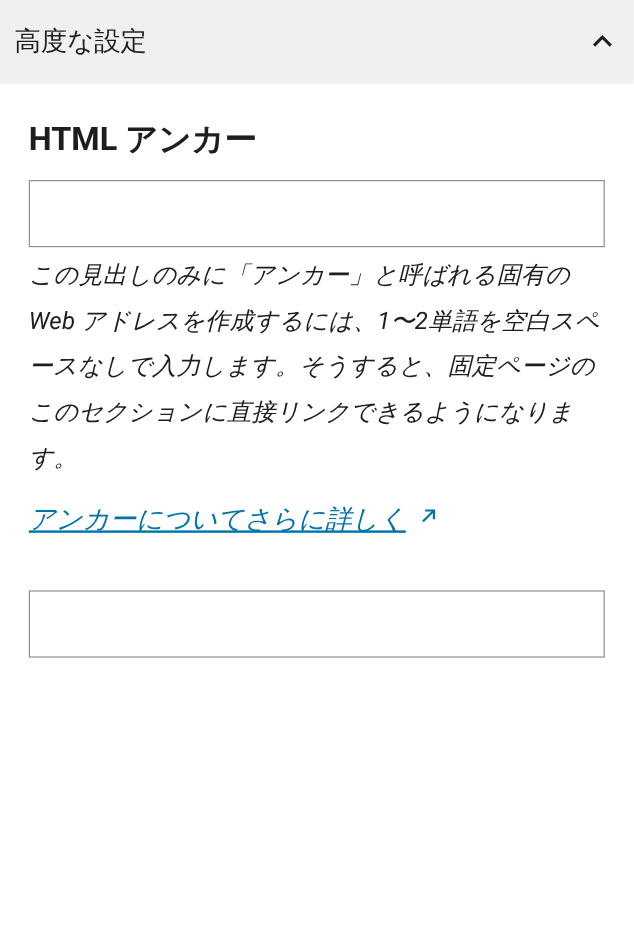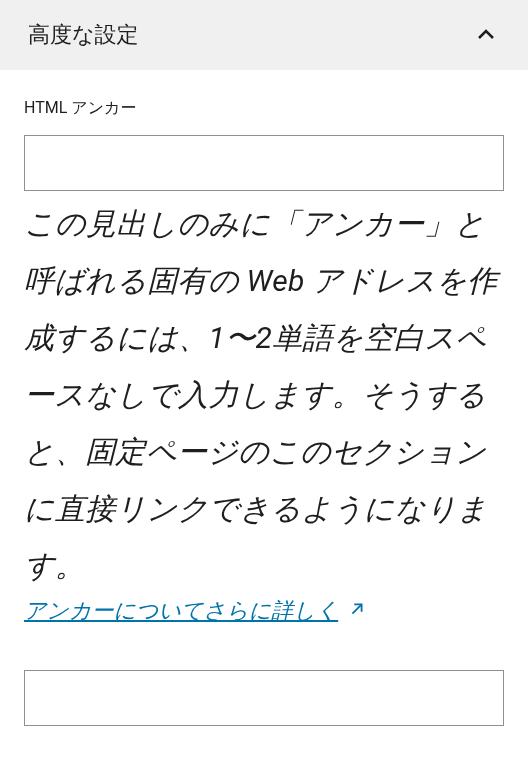--- a/index.html
+++ b/index.html
@@ -10,21 +10,21 @@
     body {
       font-family: -apple-system, BlinkMacSystemFont, "Segoe UI", Roboto, "Hiragino Kaku Gothic ProN", "Hiragino Sans", Meiryo, sans-serif;
       width: 528px;
       background: #fff;
       color: #1e1e1e;
     }
     .panel-header {
       display: flex;
       justify-content: space-between;
       align-items: center;
-      padding: 20px 28px;
+      padding: 20px 12px;
       background: #f0f0f0;
       cursor: pointer;
     }
     .panel-title {
       font-size: 22px;
       font-weight: 400;
       color: #1e1e1e;
     }
     .chevron {
       width: 28px;
@@ -44,52 +44,53 @@
       padding: 28px 24px 24px 24px;
     }
     .field-group {
       margin-bottom: 44px;
     }
     .field-group:last-child {
       margin-bottom: 0;
     }
     .field-label {
       display: block;
-      font-size: 16px;
-      font-weight: 400;
+      font-size: 27px;
+      font-weight: 700;
       color: #1e1e1e;
       margin-bottom: 16px;
     }
     .text-input {
       width: 100%;
       height: 56px;
       border: 1.5px solid #8c8f94;
       background: #fff;
       font-size: 20px;
       padding: 0 12px;
       outline: none;
     }
     .help-text {
-      font-size: 30px;
+      font-size: 20px;
       font-style: italic;
       color: #1e1e1e;
       line-height: 1.9;
       margin-top: 4px;
       letter-spacing: 0.01em;
     }
     .help-link {
       display: inline-flex;
       align-items: center;
       gap: 8px;
       font-size: 22px;
       font-style: italic;
       color: #0073aa;
       text-decoration: underline;
-      margin-top: 2px;
+      margin-top: 18px;
       cursor: pointer;
+      font-family: Liberation Serif, serif;
     }
     .external-icon svg {
       width: 22px;
       height: 22px;
       stroke: #0073aa;
       fill: none;
       stroke-width: 2;
     }
   </style>
 </head>

